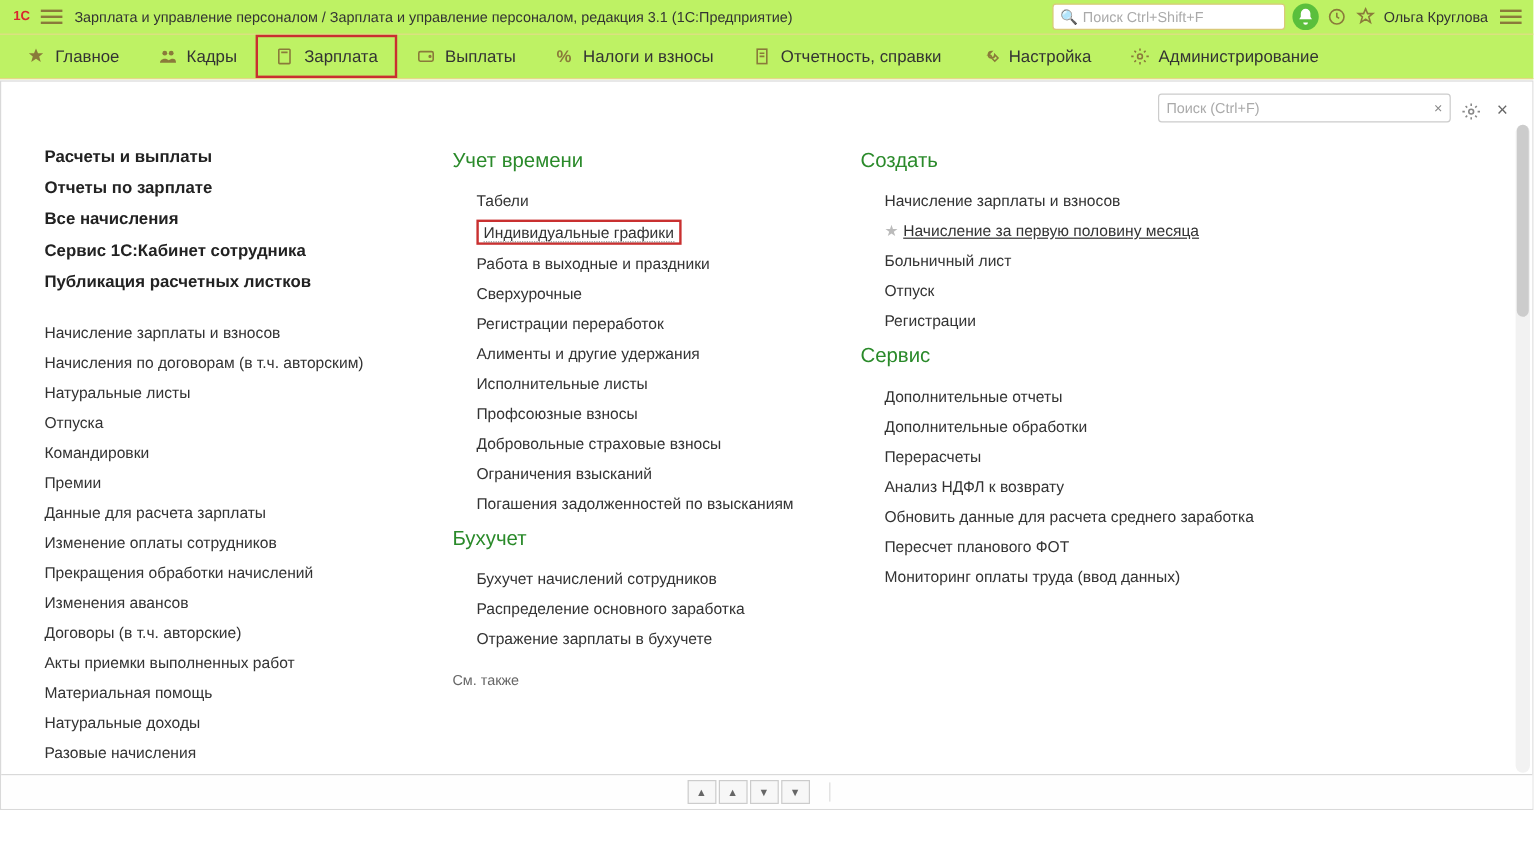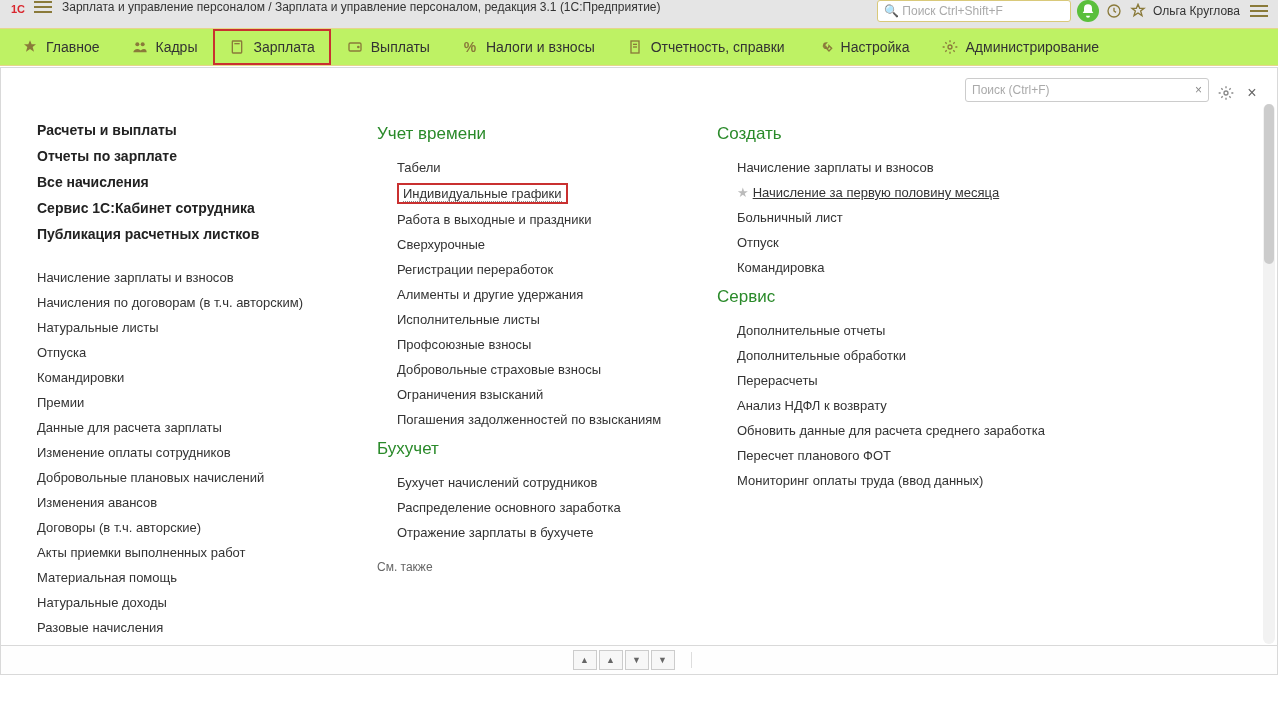--- a/index.html
+++ b/index.html
@@ -1,16 +1,16 @@
 <!DOCTYPE html>
 <html><head>
 <meta charset="utf-8">
 <style>
 html,body{margin:0;padding:0;font-family:Arial,sans-serif;font-size:13px;color:#333;background:#fff;width:1278px;height:702px;overflow:hidden}
-.titlebar{background:#e5e5e5;height:28px;display:flex;align-items:flex-start;padding:0 6px;border-bottom:1px solid #e6d68a}
+.titlebar{background:#bef264;height:28px;display:flex;align-items:center;padding:0 6px;border-bottom:1px solid #e6d68a}
 .logo{width:24px;height:18px;display:flex;align-items:center;justify-content:center;color:#d9272e;font-weight:bold;font-size:11px}
 .menu-icon{width:18px;height:14px;margin:0 4px;cursor:pointer;display:flex;flex-direction:column;justify-content:space-around}
 .menu-icon span{height:2px;background:#8a7a3a}
 .title-text{font-size:12px;color:#333;margin-left:6px}
 .titlebar-right{display:flex;align-items:center;margin-left:auto;gap:6px}
 .search-box{width:180px;height:20px;border:1px solid #d9c97a;background:#fff;border-radius:3px;display:flex;align-items:center;padding:0 6px;color:#aaa;font-size:12px}
 .bell{width:22px;height:22px;border-radius:50%;background:#5abf3c;display:flex;align-items:center;justify-content:center;color:#fff;font-size:12px}
 .title-icon{width:18px;height:18px;color:#8a7a3a;display:flex;align-items:center;justify-content:center;cursor:pointer}
 .user{font-size:12px;color:#333}
 .navbar{background:#bef264;height:36px;display:flex;align-items:center;padding:0 6px;border-bottom:1px solid #e6d68a}
@@ -187,21 +187,21 @@
       <div class="bold-link">Публикация расчетных листков</div>
       <div class="gap"></div>
       <div class="link">Начисление зарплаты и взносов</div>
       <div class="link">Начисления по договорам (в т.ч. авторским)</div>
       <div class="link">Натуральные листы</div>
       <div class="link">Отпуска</div>
       <div class="link">Командировки</div>
       <div class="link">Премии</div>
       <div class="link">Данные для расчета зарплаты</div>
       <div class="link">Изменение оплаты сотрудников</div>
-      <div class="link">Добровольные плановых начислений</div>
+      <div class="link">Прекращения обработки начислений</div>
       <div class="link">Изменения авансов</div>
       <div class="link">Договоры (в т.ч. авторские)</div>
       <div class="link">Акты приемки выполненных работ</div>
       <div class="link">Материальная помощь</div>
       <div class="link">Натуральные доходы</div>
       <div class="link">Разовые начисления</div>
     </div>
 
     <div class="col col2">
       <div class="sec-header">Учет времени</div>
@@ -227,21 +227,21 @@
 
     <div class="col col3">
       <div class="sec-header">Создать</div>
       <div class="link indent">Начисление зарплаты и взносов</div>
       <div class="star-row indent">
         <span class="star">★</span>
         <span class="link underline">Начисление за первую половину месяца</span>
       </div>
       <div class="link indent">Больничный лист</div>
       <div class="link indent">Отпуск</div>
-      <div class="link indent">Командировка</div>
+      <div class="link indent">Регистрации</div>
 
       <div class="sec-header">Сервис</div>
       <div class="link indent">Дополнительные отчеты</div>
       <div class="link indent">Дополнительные обработки</div>
       <div class="link indent">Перерасчеты</div>
       <div class="link indent">Анализ НДФЛ к возврату</div>
       <div class="link indent">Обновить данные для расчета среднего заработка</div>
       <div class="link indent">Пересчет планового ФОТ</div>
       <div class="link indent">Мониторинг оплаты труда (ввод данных)</div>
     </div>

